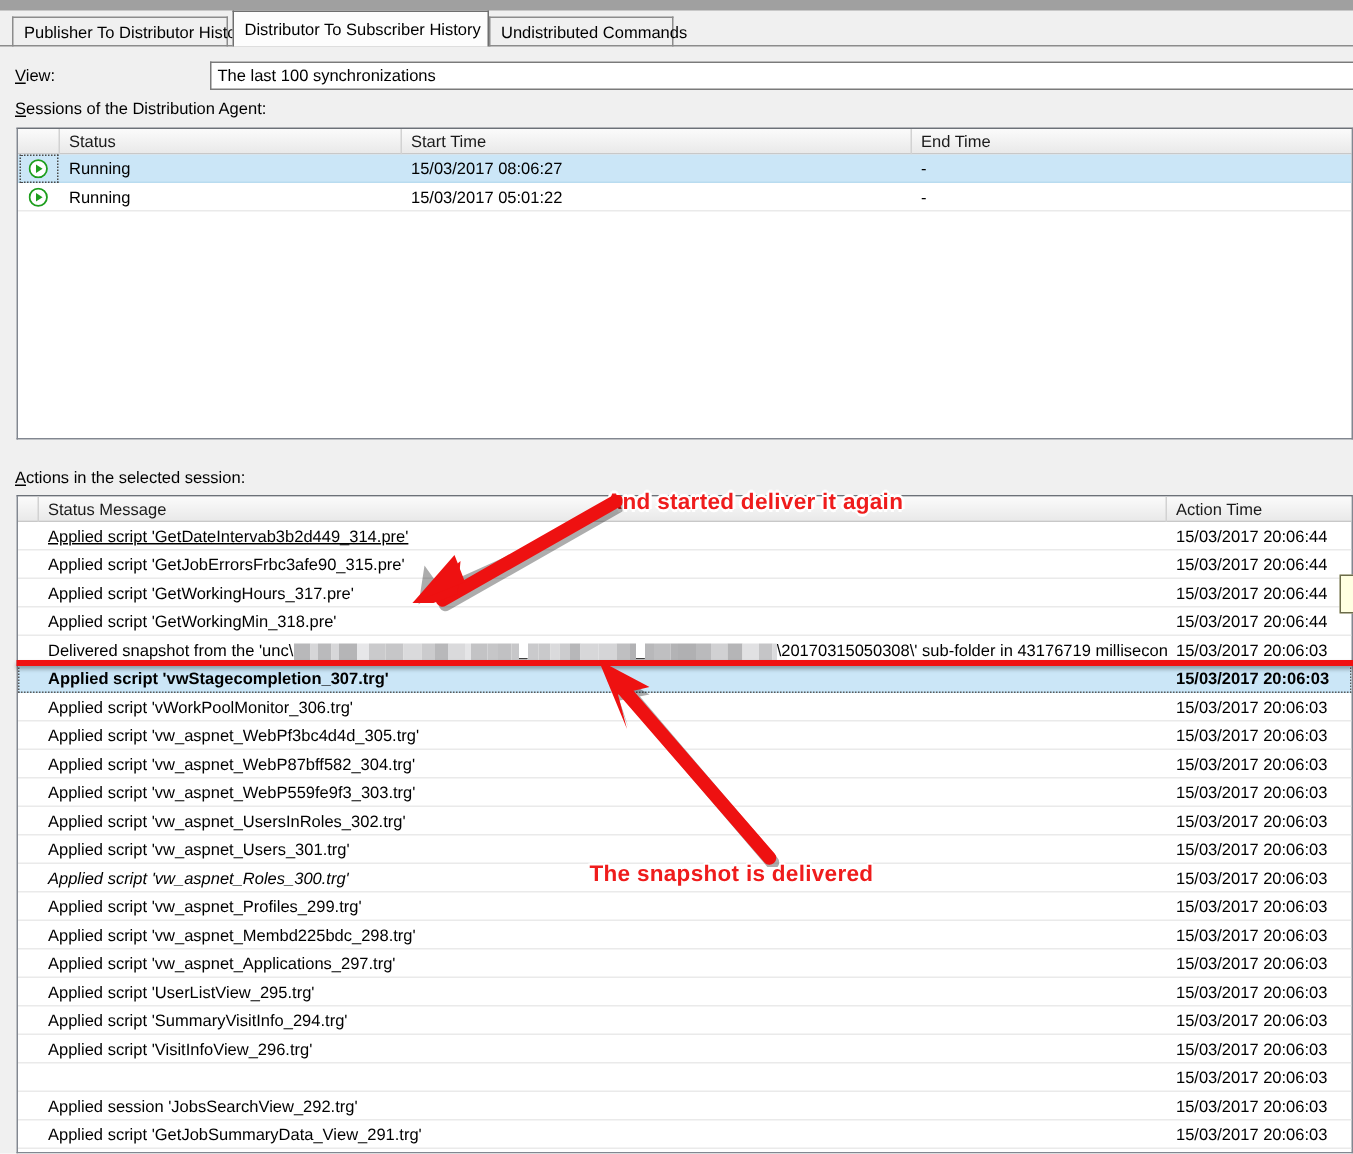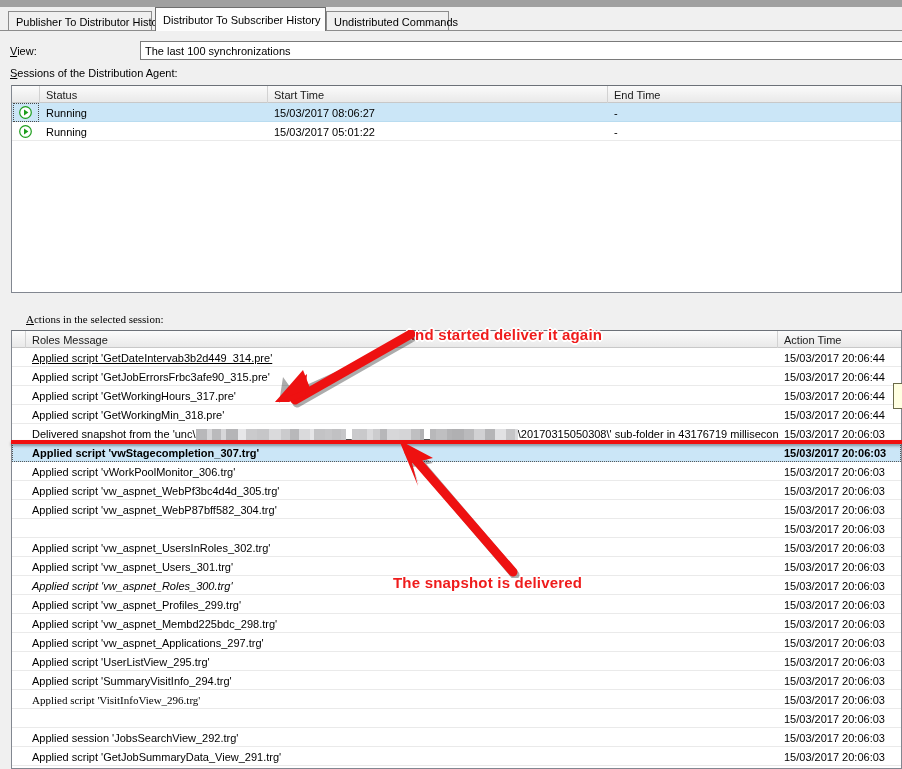--- a/index.html
+++ b/index.html
@@ -193,26 +193,26 @@
     <svg class="playicon" viewBox="0 0 13 13">
       <circle cx="6.5" cy="6.5" r="5.8" fill="#ffffff" stroke="#1d9e1d" stroke-width="1.2"></circle>
       <polygon points="5,3.6 9.4,6.5 5,9.4" fill="#1d9e1d"></polygon>
     </svg>
     <div class="cell" style="left:28px; width:228px;">Running</div>
     <div class="cell" style="left:256px; width:340px;">15/03/2017 05:01:22</div>
     <div class="cell" style="left:596px; width:295px;">-</div>
   </div>
 </div>
 
-<div class="grouplabel" style="left:26px; top:313px;font-family:Liberation Serif, serif;"><u>A</u><span>ctions in the selected session:</span></div>
+<div class="grouplabel" style="left:10px; top:313px;"><u>A</u><span>ctions in the selected session:</span></div>
 
 <div class="grid" style="left:11px; top:330px; width:891px; height:439px;">
   <div class="gridhdr">
     <div class="hcell" style="left:0; width:14px; padding-left:0;"></div>
-    <div class="hcell" style="left:14px; width:752px;"><span>Roles Message</span></div>
+    <div class="hcell" style="left:14px; width:752px;"><span>Status Message</span></div>
     <div class="hcell" style="left:766px; width:125px; border-right:none;"><span>Action Time</span></div>
   </div>
   <div id="actions-body">
       <div class="row">
         <div class="cell" style="left: 14px; width: 752px; text-decoration: underline;">Applied script 'GetDateIntervab3b2d449_314.pre'</div>
         <div class="cell" style="left: 766px; width: 125px;">15/03/2017 20:06:44</div>
       </div>
       <div class="row">
         <div class="cell" style="left: 14px; width: 752px;">Applied script 'GetJobErrorsFrbc3afe90_315.pre'</div>
         <div class="cell" style="left: 766px; width: 125px;">15/03/2017 20:06:44</div>
@@ -239,20 +239,21 @@
       </div>
       <div class="row">
         <div class="cell" style="left: 14px; width: 752px;">Applied script 'vw_aspnet_WebPf3bc4d4d_305.trg'</div>
         <div class="cell" style="left: 766px; width: 125px;">15/03/2017 20:06:03</div>
       </div>
       <div class="row">
         <div class="cell" style="left: 14px; width: 752px;">Applied script 'vw_aspnet_WebP87bff582_304.trg'</div>
         <div class="cell" style="left: 766px; width: 125px;">15/03/2017 20:06:03</div>
       </div>
       <div class="row">
+        <div class="cell" style="left: 14px; width: 752px;">Applied script 'vw_aspnet_WebP559fe9f3_303.trg'</div>
         <div class="cell" style="left: 766px; width: 125px;">15/03/2017 20:06:03</div>
       </div>
       <div class="row">
         <div class="cell" style="left: 14px; width: 752px;">Applied script 'vw_aspnet_UsersInRoles_302.trg'</div>
         <div class="cell" style="left: 766px; width: 125px;">15/03/2017 20:06:03</div>
       </div>
       <div class="row">
         <div class="cell" style="left: 14px; width: 752px;">Applied script 'vw_aspnet_Users_301.trg'</div>
         <div class="cell" style="left: 766px; width: 125px;">15/03/2017 20:06:03</div>
       </div>
@@ -274,21 +275,21 @@
       </div>
       <div class="row">
         <div class="cell" style="left: 14px; width: 752px;">Applied script 'UserListView_295.trg'</div>
         <div class="cell" style="left: 766px; width: 125px;">15/03/2017 20:06:03</div>
       </div>
       <div class="row">
         <div class="cell" style="left: 14px; width: 752px;">Applied script 'SummaryVisitInfo_294.trg'</div>
         <div class="cell" style="left: 766px; width: 125px;">15/03/2017 20:06:03</div>
       </div>
       <div class="row">
-        <div class="cell" style="left: 14px; width: 752px; font-family: Liberation Serif, serif;">Applied script 'VisitInfoView_296.trg'</div>
+        <div class="cell" style="left: 14px; width: 752px;">Applied script 'VisitInfoView_296.trg'</div>
         <div class="cell" style="left: 766px; width: 125px;">15/03/2017 20:06:03</div>
       </div>
       <div class="row">
         <div class="cell" style="left: 766px; width: 125px;">15/03/2017 20:06:03</div>
       </div>
       <div class="row">
         <div class="cell" style="left: 14px; width: 752px;">Applied session 'JobsSearchView_292.trg'</div>
         <div class="cell" style="left: 766px; width: 125px;">15/03/2017 20:06:03</div>
       </div>
       <div class="row">

